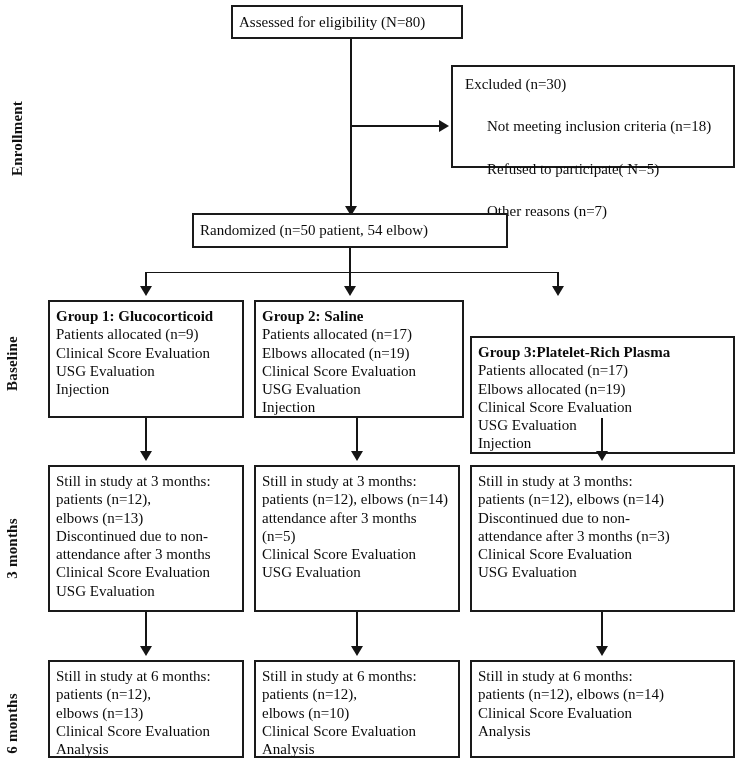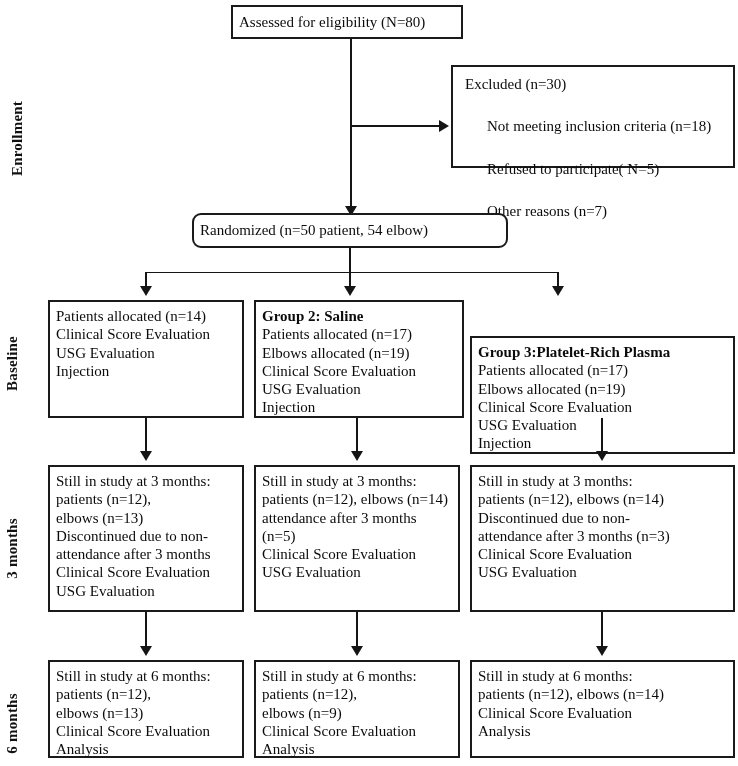--- a/index.html
+++ b/index.html
@@ -122,38 +122,39 @@
   <div class="hline" style="left:351px; top:125px; width:90px;"></div>
   <div class="arrow-right" style="left:439px; top:120px;"></div>
 
   <div class="box align-left" style="left:451px; top:65px; width:284px; height:103px;">
     <span class="line left">Excluded (n=30)</span>
     <span class="line indent">Not meeting inclusion criteria (n=18)</span>
     <span class="line indent">Refused to participate( N=5)</span>
     <span class="line indent">Other reasons (n=7)</span>
   </div>
 
-  <div class="box center-v" style="left:192px; top:213px; width:316px; height:35px;border-radius:9px;">
+  <div class="box center-v" style="left:192px; top:213px; width:316px; height:35px;">
     <span class="line">Randomized (n=50 patient, 54 elbow)</span>
   </div>
 
   <div class="vline" style="left:349px; top:248px; height:25px;"></div>
   <div class="hline thin" style="left:145px; top:272px; width:414px;"></div>
 
   <div class="vline" style="left:145px; top:272px; height:22px;"></div>
   <div class="arrow-down" style="left:140px; top:286px;"></div>
 
   <div class="vline" style="left:349px; top:272px; height:22px;"></div>
   <div class="arrow-down" style="left:344px; top:286px;"></div>
 
   <div class="vline" style="left:557px; top:272px; height:22px;"></div>
   <div class="arrow-down" style="left:552px; top:286px;"></div>
 
   <div class="box" style="left:48px; top:300px; width:196px; height:118px;">
-    <span class="line">Patients allocated (n=14)</span>
+    <span class="line bold">Group 1: Glucocorticoid</span>
+    <span class="line">Patients allocated (n=9)</span>
     <span class="line">Clinical Score Evaluation</span>
     <span class="line">USG Evaluation</span>
     <span class="line">Injection</span>
   </div>
 
   <div class="box" style="left:254px; top:300px; width:210px; height:118px;">
     <span class="line bold">Group 2: Saline</span>
     <span class="line">Patients allocated (n=17)</span>
     <span class="line">Elbows allocated (n=19)</span>
     <span class="line">Clinical Score Evaluation</span>
@@ -220,21 +221,21 @@
     <span class="line">Still in study at 6 months:</span>
     <span class="line">patients (n=12),</span>
     <span class="line">elbows (n=13)</span>
     <span class="line">Clinical Score Evaluation</span>
     <span class="line">Analysis</span>
   </div>
 
   <div class="box" style="left:254px; top:660px; width:206px; height:98px;">
     <span class="line">Still in study at 6 months:</span>
     <span class="line">patients (n=12),</span>
-    <span class="line">elbows (n=9)</span>
+    <span class="line">elbows (n=10)</span>
     <span class="line">Clinical Score Evaluation</span>
     <span class="line">Analysis</span>
   </div>
 
   <div class="box" style="left:470px; top:660px; width:265px; height:98px;">
     <span class="line">Still in study at 6 months:</span>
     <span class="line">patients (n=12), elbows (n=14)</span>
     <span class="line">Clinical Score Evaluation</span>
     <span class="line">Analysis</span>
   </div>

